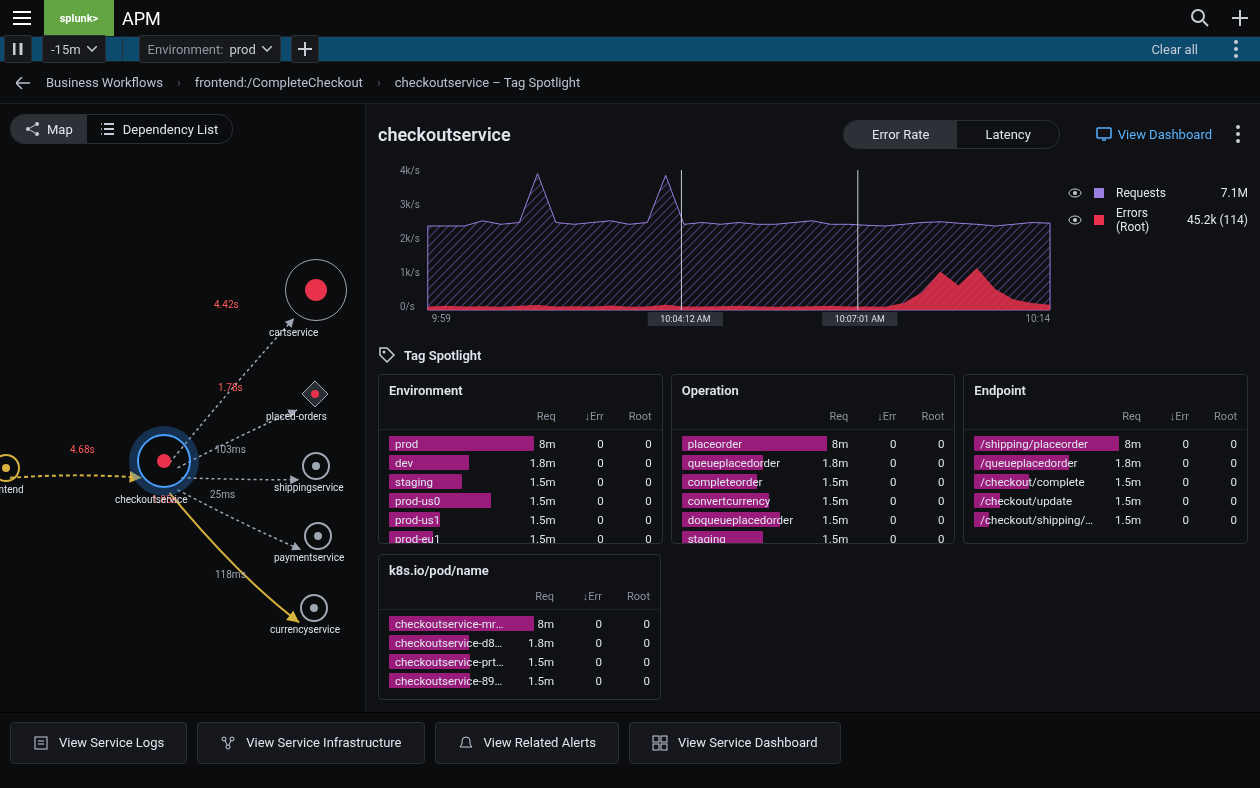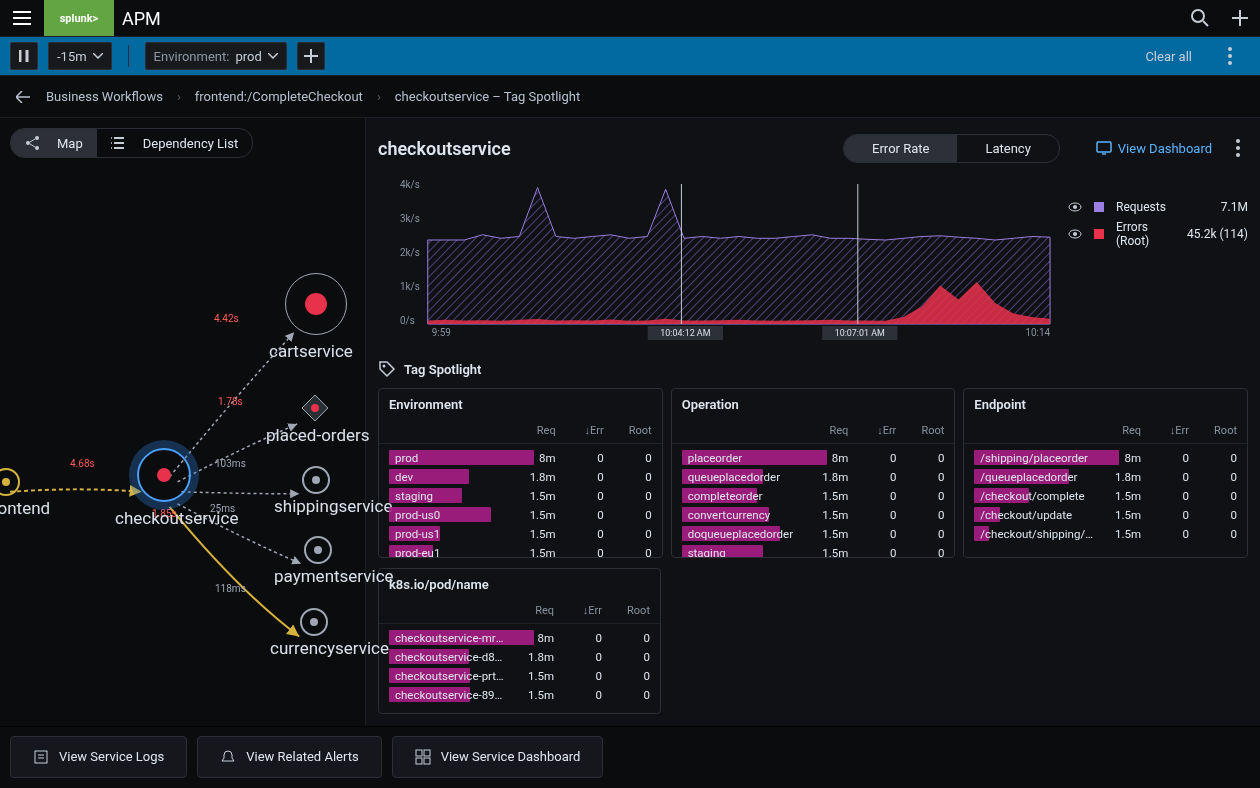--- a/index.html
+++ b/index.html
@@ -7,46 +7,46 @@
 
 
 .topbar { height:36px; background:#0b0c0e; display:flex; align-items:center; }
 .hamburger { width:44px; height:36px; display:flex; align-items:center; justify-content:center; cursor:pointer; }
 .logo { width:70px; height:36px; background:#63a543; display:flex; align-items:center; justify-content:center; font-weight:bold; font-size:11px; color:#fff; }
 .app-title { font-size:18px; color:#fff; margin-left:8px; }
 .topbar-spacer { flex:1; }
 .top-icon { width:40px; height:36px; display:flex; align-items:center; justify-content:center; cursor:pointer; color:#c7cdd6; }
 
 
-.toolbar { height:40px; background:#0369a1; border-top:1px solid #1c1f24; border-bottom:1px solid #1c1f24; display:flex; align-items:center; padding:0 10px; gap:10px; }
+.toolbar { height:26px; background:#0c4a6e; border-top:1px solid #1c1f24; border-bottom:1px solid #1c1f24; display:flex; align-items:center; padding:0 4px; gap:10px; }
 .tb-btn { height:28px; background:#17191d; border:1px solid #2a2e35; border-radius:2px; display:flex; align-items:center; padding:0 8px; color:#c7cdd6; cursor:pointer; gap:6px; }
 .tb-sep { width:0; height:22px; border-left:1px solid #2a2e35; margin:0 6px; }
 .tb-square { width:28px; height:28px; background:#17191d; border:1px solid #2a2e35; border-radius:2px; display:flex; align-items:center; justify-content:center; cursor:pointer; }
 .tb-spacer { flex:1; }
 .tb-clearall { color:#c7cdd6; cursor:pointer; margin-right:8px; }
 
 
 .breadcrumb { height:42px; display:flex; align-items:center; padding:0 16px; gap:14px; color:#b8c1cf; background:#0b0c0e; border-bottom:1px solid #1c1f24; }
 .breadcrumb-item { cursor:pointer; }
 .breadcrumb-sep { color:#5a5f68; }
 
 
 .body { display:flex; height:608px; }
 
 
 .left { width:366px; background:#0b0c0e; border-right:1px solid #1c1f24; padding:10px; display:flex; flex-direction:column; }
 .seg-wrap { display:flex; gap:6px; }
 .seg { display:flex; border:1px solid #2a2e35; border-radius:14px; overflow:hidden; }
-.seg-btn { padding:6px 14px; display:flex; align-items:center; gap:16px; cursor:pointer; }
+.seg-btn { padding:6px 14px; display:flex; align-items:center; gap:6px; cursor:pointer; }
 .seg-active { background:#2d3036; }
 .map-canvas { flex:1; position:relative; margin-top:10px; }
 .node { position:absolute; }
 .node-circle { width:28px; height:28px; border:2px solid #a0a7b4; border-radius:50%; display:flex; align-items:center; justify-content:center; }
 .node-dot-gray { width:8px; height:8px; background:#a0a7b4; border-radius:50%; }
-.node-label { font-size:17px; color:#dbe1ea; white-space:nowrap; text-align:right; position:absolute; }
+.node-label { font-size:10px; color:#dbe1ea; white-space:nowrap; text-align:right; position:absolute; }
 .edge-label { position:absolute; font-size:10px; color:#ff5c5c; }
 .edge-label-g { position:absolute; font-size:10px; color:#a0a7b4; }
 svg.edges { position:absolute; top:0; left:0; width:100%; height:100%; pointer-events:none; }
 
 
 .right { flex:1; background:#0f1115; display:flex; flex-direction:column; overflow:hidden; padding:12px; gap:10px; }
 .svc-header { display:flex; align-items:center; gap:16px; }
 .svc-title { font-size:18px; font-weight:600; }
 .rate-toggle { margin-left:auto; }
 .rate-seg { display:flex; border:1px solid #2a2e35; border-radius:14px; overflow:hidden; }
@@ -556,20 +556,29 @@
 <div class="footer">
   <div class="footer-btn">
     <svg width="16" height="16">
         <rect x="2" y="2" width="12" height="12" stroke="#c7cdd6" fill="none"></rect>
         <path d="M5 6h6M5 9h6" stroke="#c7cdd6"></path>
       </svg>
     <span>View Service Logs</span>
   </div>
   <div class="footer-btn">
     <svg width="16" height="16">
+        <circle cx="4" cy="4" r="2" stroke="#c7cdd6" fill="none"></circle>
+        <circle cx="12" cy="4" r="2" stroke="#c7cdd6" fill="none"></circle>
+        <circle cx="8" cy="12" r="2" stroke="#c7cdd6" fill="none"></circle>
+        <path d="M5 5l2 5M11 5l-2 5" stroke="#c7cdd6"></path>
+      </svg>
+    <span>View Service Infrastructure</span>
+  </div>
+  <div class="footer-btn">
+    <svg width="16" height="16">
         <path d="M8 2a4 4 0 014 4v3l2 3H2l2-3V6a4 4 0 014-4z" stroke="#c7cdd6" fill="none"></path>
       </svg>
     <span>View Related Alerts</span>
   </div>
   <div class="footer-btn">
     <svg width="16" height="16">
         <rect x="1" y="1" width="6" height="6" stroke="#c7cdd6" fill="none"></rect>
         <rect x="9" y="1" width="6" height="6" stroke="#c7cdd6" fill="none"></rect>
         <rect x="1" y="9" width="6" height="6" stroke="#c7cdd6" fill="none"></rect>
         <rect x="9" y="9" width="6" height="6" stroke="#c7cdd6" fill="none"></rect>

